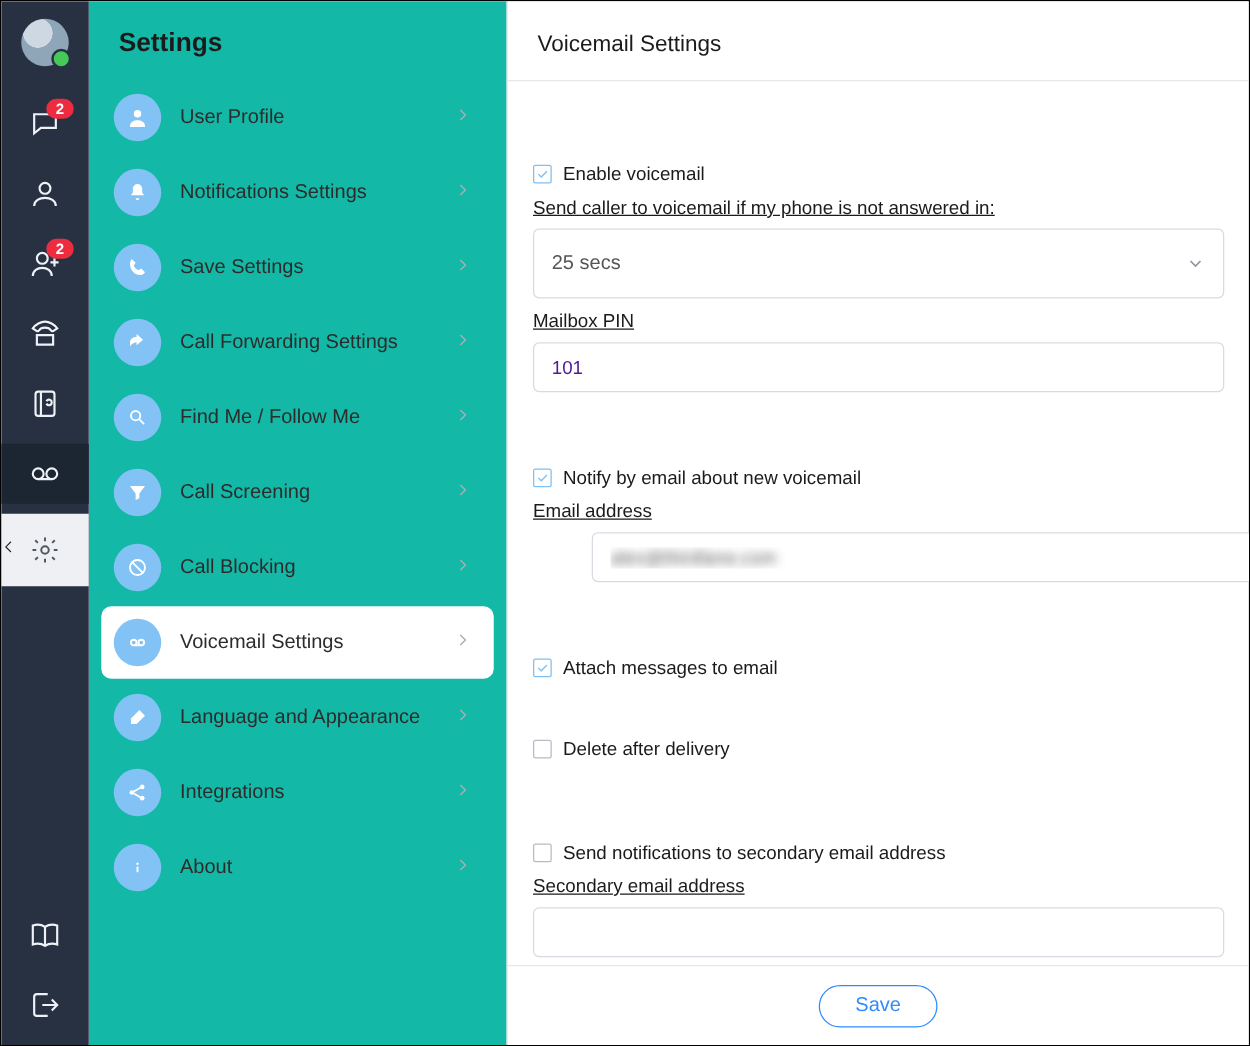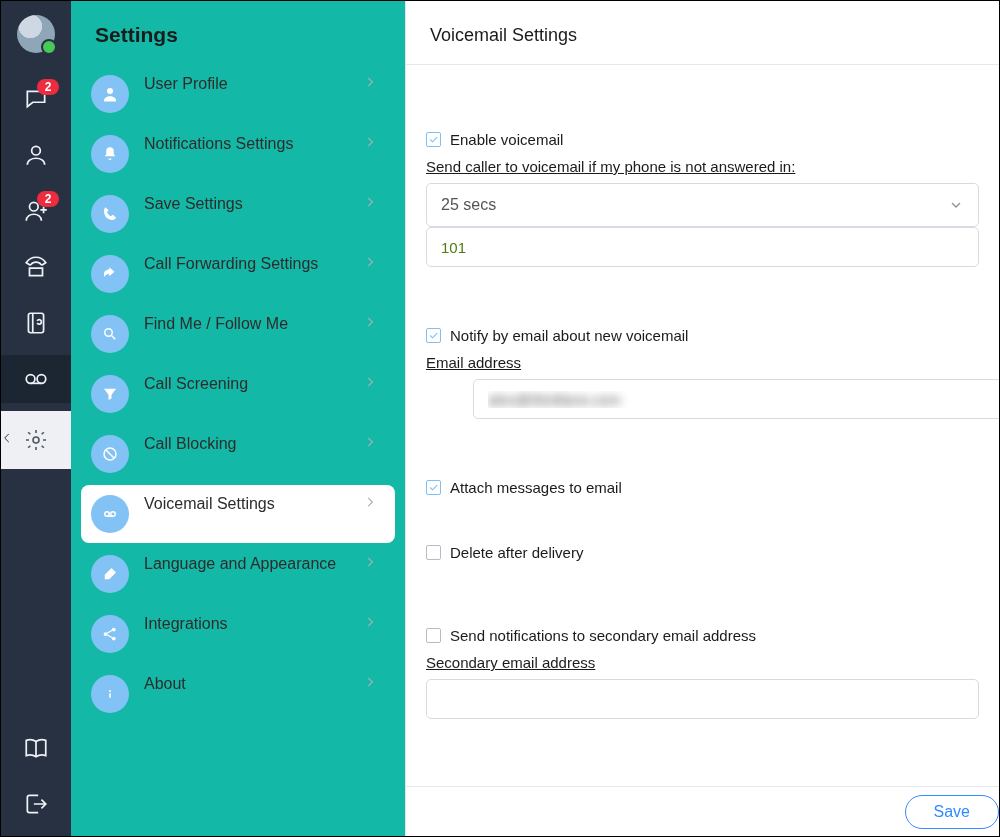--- a/index.html
+++ b/index.html
@@ -14,41 +14,41 @@
   .badge { position:absolute; top:4px; right:12px; background:#ed2c40; color:#fff; font-size:12px; font-weight:700; line-height:16px; min-width:22px; text-align:center; border-radius:9px; padding:0 5px; }
   .rail-btn.active-rail { background:#1c2532; }
   .rail-gear { width:70px; height:58px; display:flex; align-items:center; justify-content:center; background:#eef0f3; margin-bottom:8px; position:relative; }
   .rail-gear svg { stroke:#4f5864; fill:none; stroke-width:1.6; width:24px; height:24px; }
   .rail-gear-chev { position:absolute; left:-1px; top:50%; transform:translateY(-50%); }
   .rail-gear-chev svg { width:14px; height:14px; stroke:#1c2532; }
   .rail-bottom { margin-top:auto; width:100%; }
   
   .settings-list { width:335px; background:#14b8a6; border-right:1px solid #e2e5e9; display:flex; flex-direction:column; padding:0 0 12px 0; overflow-y:auto; }
   .settings-title { font-size:21px; font-weight:700; padding:22px 24px 18px; }
-  .sl-item { display:flex; padding:10px 18px 10px 10px; margin:0 10px 2px 10px; border-radius:8px; cursor:pointer; }
+  .sl-item { display:flex; align-items:center; padding:10px 18px 10px 10px; margin:0 10px 2px 10px; border-radius:8px; cursor:pointer; }
   .sl-item.active { background:#ffffff; }
   .sl-icon { width:38px; height:38px; border-radius:50%; background:#82c2f4; display:flex; align-items:center; justify-content:center; margin-right:15px; flex-shrink:0; }
   .sl-icon svg { width:18px; height:18px; stroke:#fff; fill:#fff; stroke-width:0; }
   .sl-label { font-size:16px; color:#2c2c2c; flex:1; }
   .sl-chev svg { width:14px; height:14px; stroke:#a9afb8; fill:none; stroke-width:2; }
   
   .main { flex:1; background:#fff; display:flex; flex-direction:column; }
   .main-head { padding:24px 24px 18px; border-bottom:1px solid #e6e8ec; font-size:18px; font-weight:500; }
   .main-body { padding:18px 20px 0 20px; flex:1; overflow:auto; }
   .field-row { margin-bottom:10px; font-size:15px;margin-top:48px; }
   .chk { display:flex; align-items:center; gap:9px; font-size:15px; }
   .chkbox { width:15px; height:15px; border:1.4px solid #b7bcc4; border-radius:2px; display:flex; align-items:center; justify-content:center; }
   .chkbox.checked { border-color:#7fbff2; }
   .chkbox.checked svg { width:11px; height:11px; stroke:#7fbff2; fill:none; stroke-width:2.4; }
   .flabel { font-size:15px; margin:10px 0 8px;text-decoration:underline; }
-  .select { border:1px solid #d7dbe1; border-radius:5px; height:44px; display:flex; align-items:center; padding:0 14px; justify-content:space-between; color:#555; cursor:pointer; }
+  .select { border:1px solid #d7dbe1; border-radius:5px; height:56px; display:flex; align-items:center; padding:0 14px; justify-content:space-between; color:#555; cursor:pointer; }
   .select svg { width:16px; height:16px; stroke:#8d949e; fill:none; stroke-width:2; }
-  .tinput { width:100%; border:1px solid #d7dbe1; border-radius:5px; height:40px; padding:0 14px; font-size:15px; color:#4d7c0f; }
+  .tinput { width:100%; border:1px solid #d7dbe1; border-radius:5px; height:40px; padding:0 14px; font-size:15px; color:#4c1d95; }
   .tinput.blur { color:transparent; text-shadow:0 0 8px rgba(60,60,60,0.85);margin-left:47px; }
-  .footer { border-top:1px solid #e6e8ec; height:50px; display:flex; align-items:center; justify-content:flex-end; }
+  .footer { border-top:1px solid #e6e8ec; height:64px; display:flex; align-items:center; justify-content:center; }
   .savebtn { border:1.5px solid #2f8bff; color:#2f8bff; background:#fff; font-size:16px; padding:7px 28px; border-radius:22px; cursor:pointer; font-weight:500; }
   ::-webkit-scrollbar { width:0; }
 </style>
 </head>
 <body>
 
 <div class="iconrail">
   <div class="avatar"></div>
 
   <div class="rail-btn">
@@ -286,20 +286,21 @@
     </div>
 
     <div class="flabel">Send caller to voicemail if my phone is not answered in:</div>
     <div class="select">
       <span>25 secs</span>
       <svg viewBox="0 0 24 24">
           <path d="M6 9l6 6 6-6"></path>
         </svg>
     </div>
 
+    <div class="flabel">Mailbox PIN</div>
     <input class="tinput" value="101" style="">
 
     <div style="height:12px"></div>
     <div class="field-row chk">
       <span class="chkbox checked">
           <svg viewBox="0 0 24 24">
             <path d="M5 12l5 5L20 7"></path>
           </svg>
         </span>
       <span>Notify by email about new voicemail</span>

